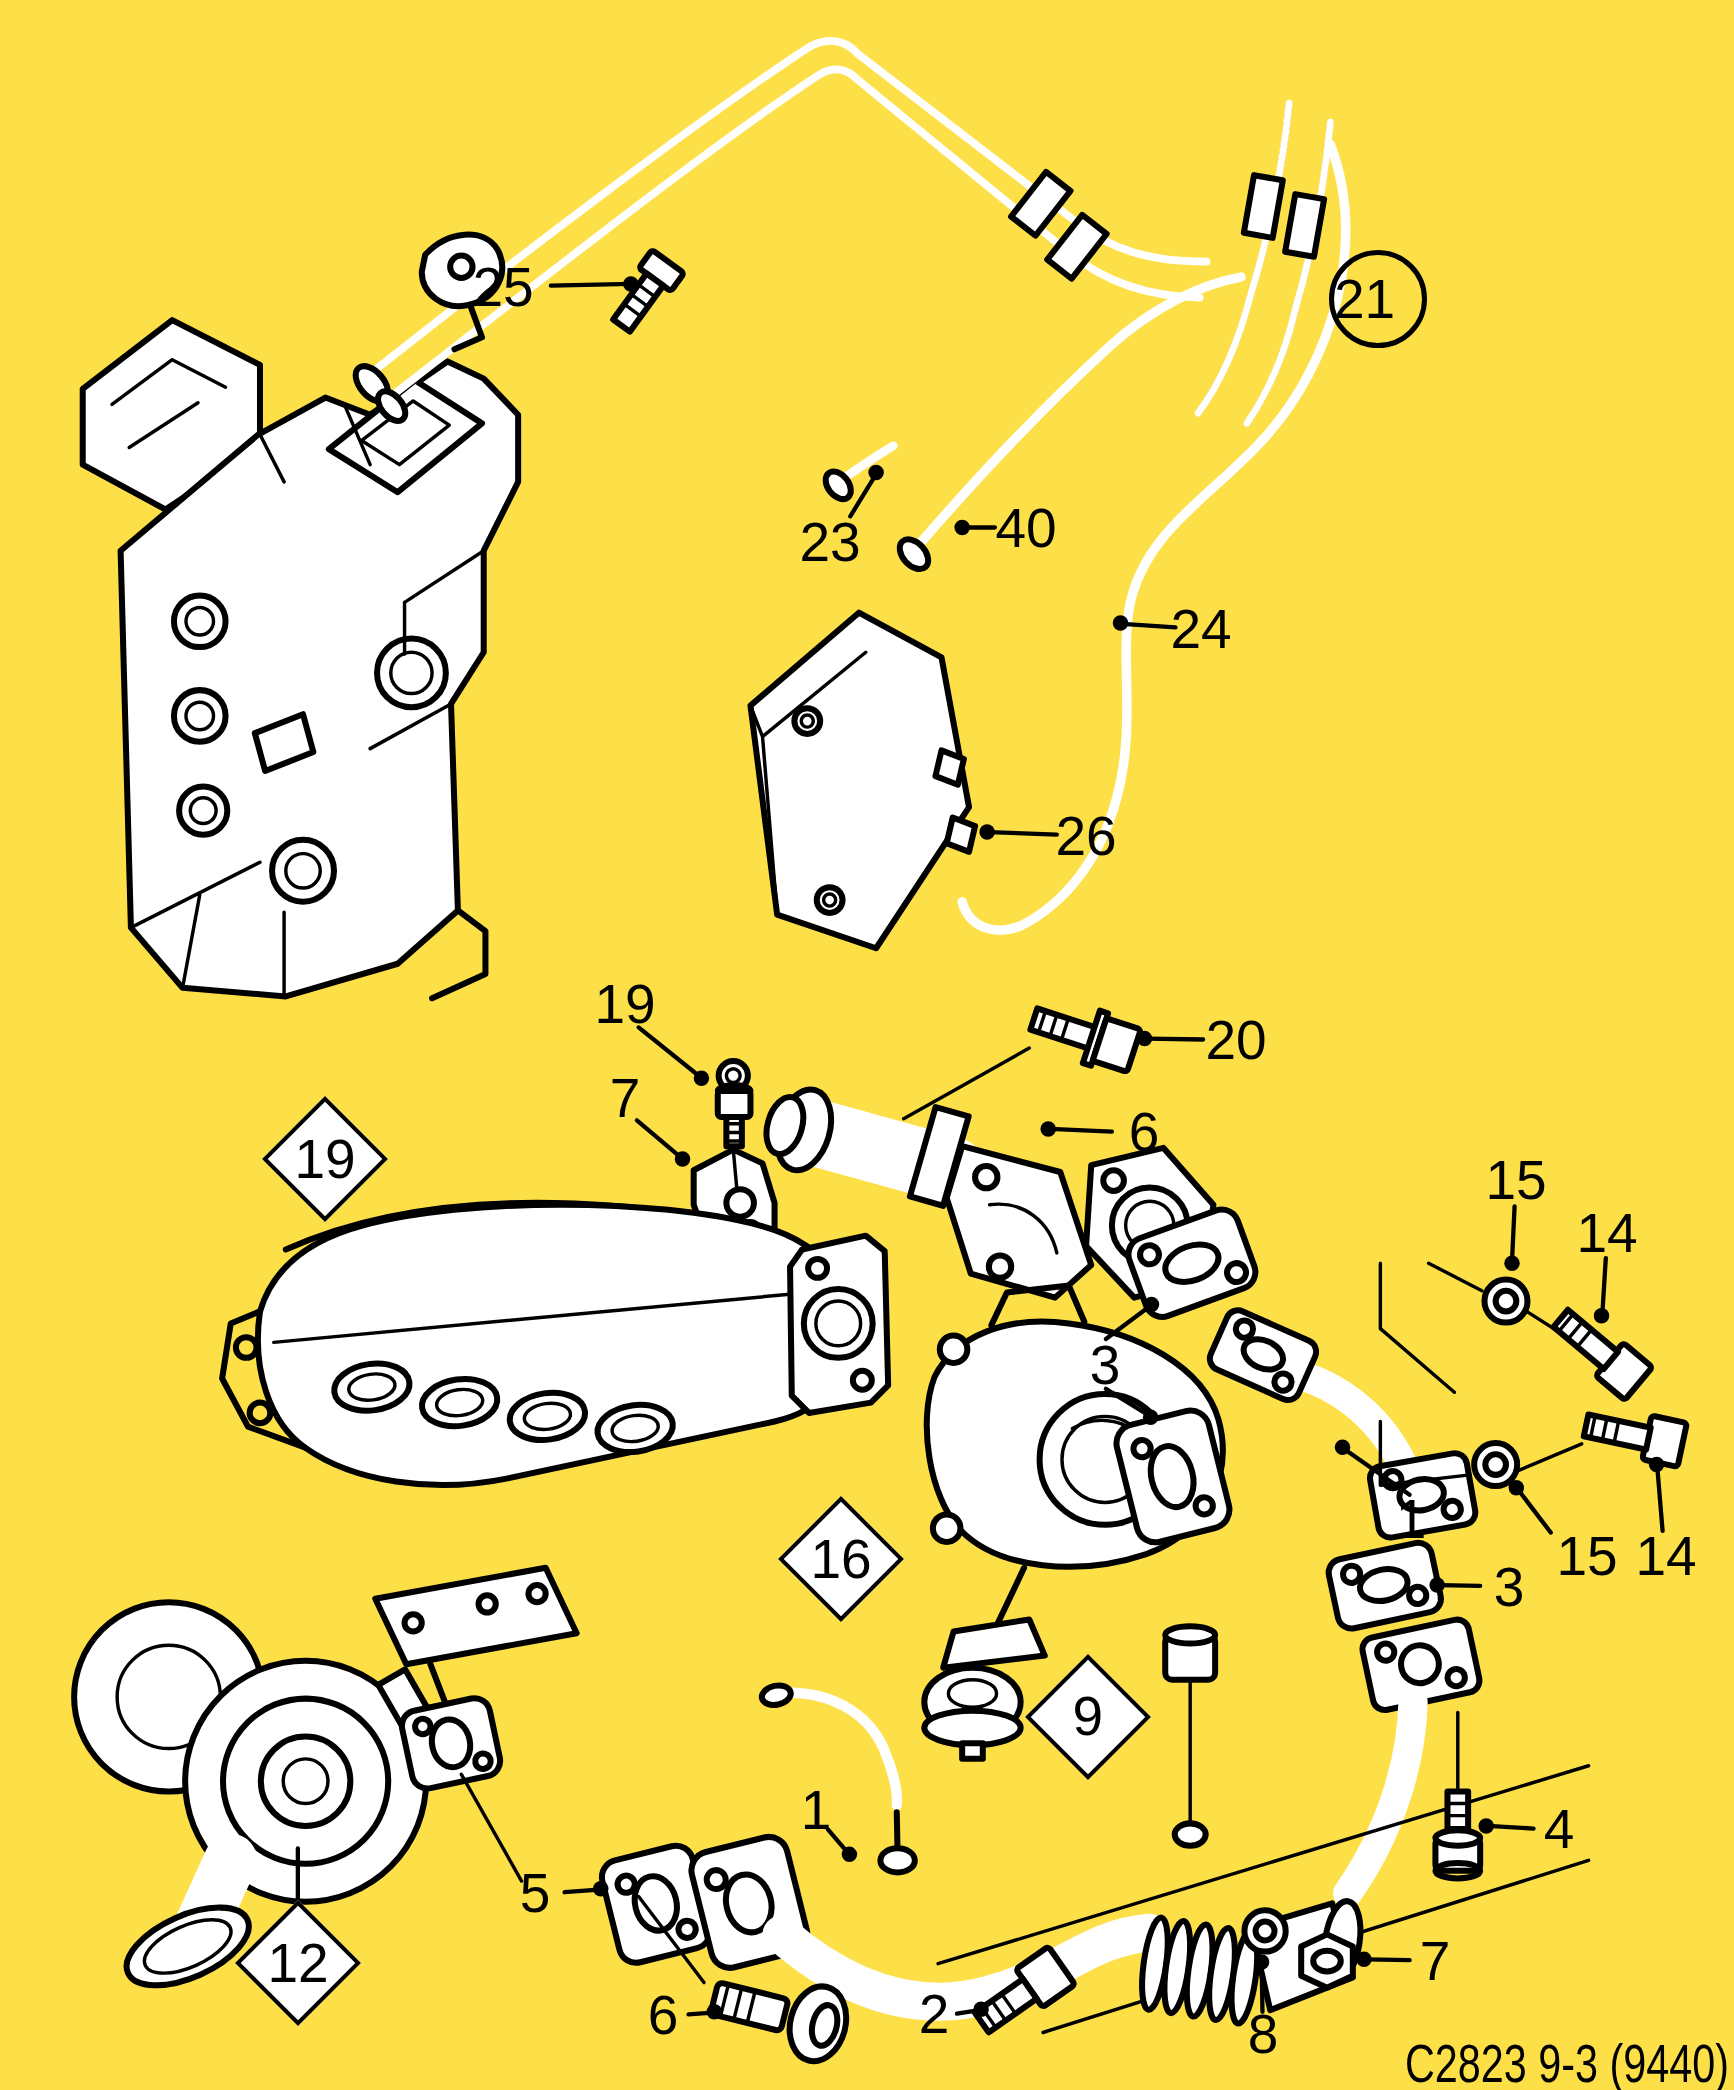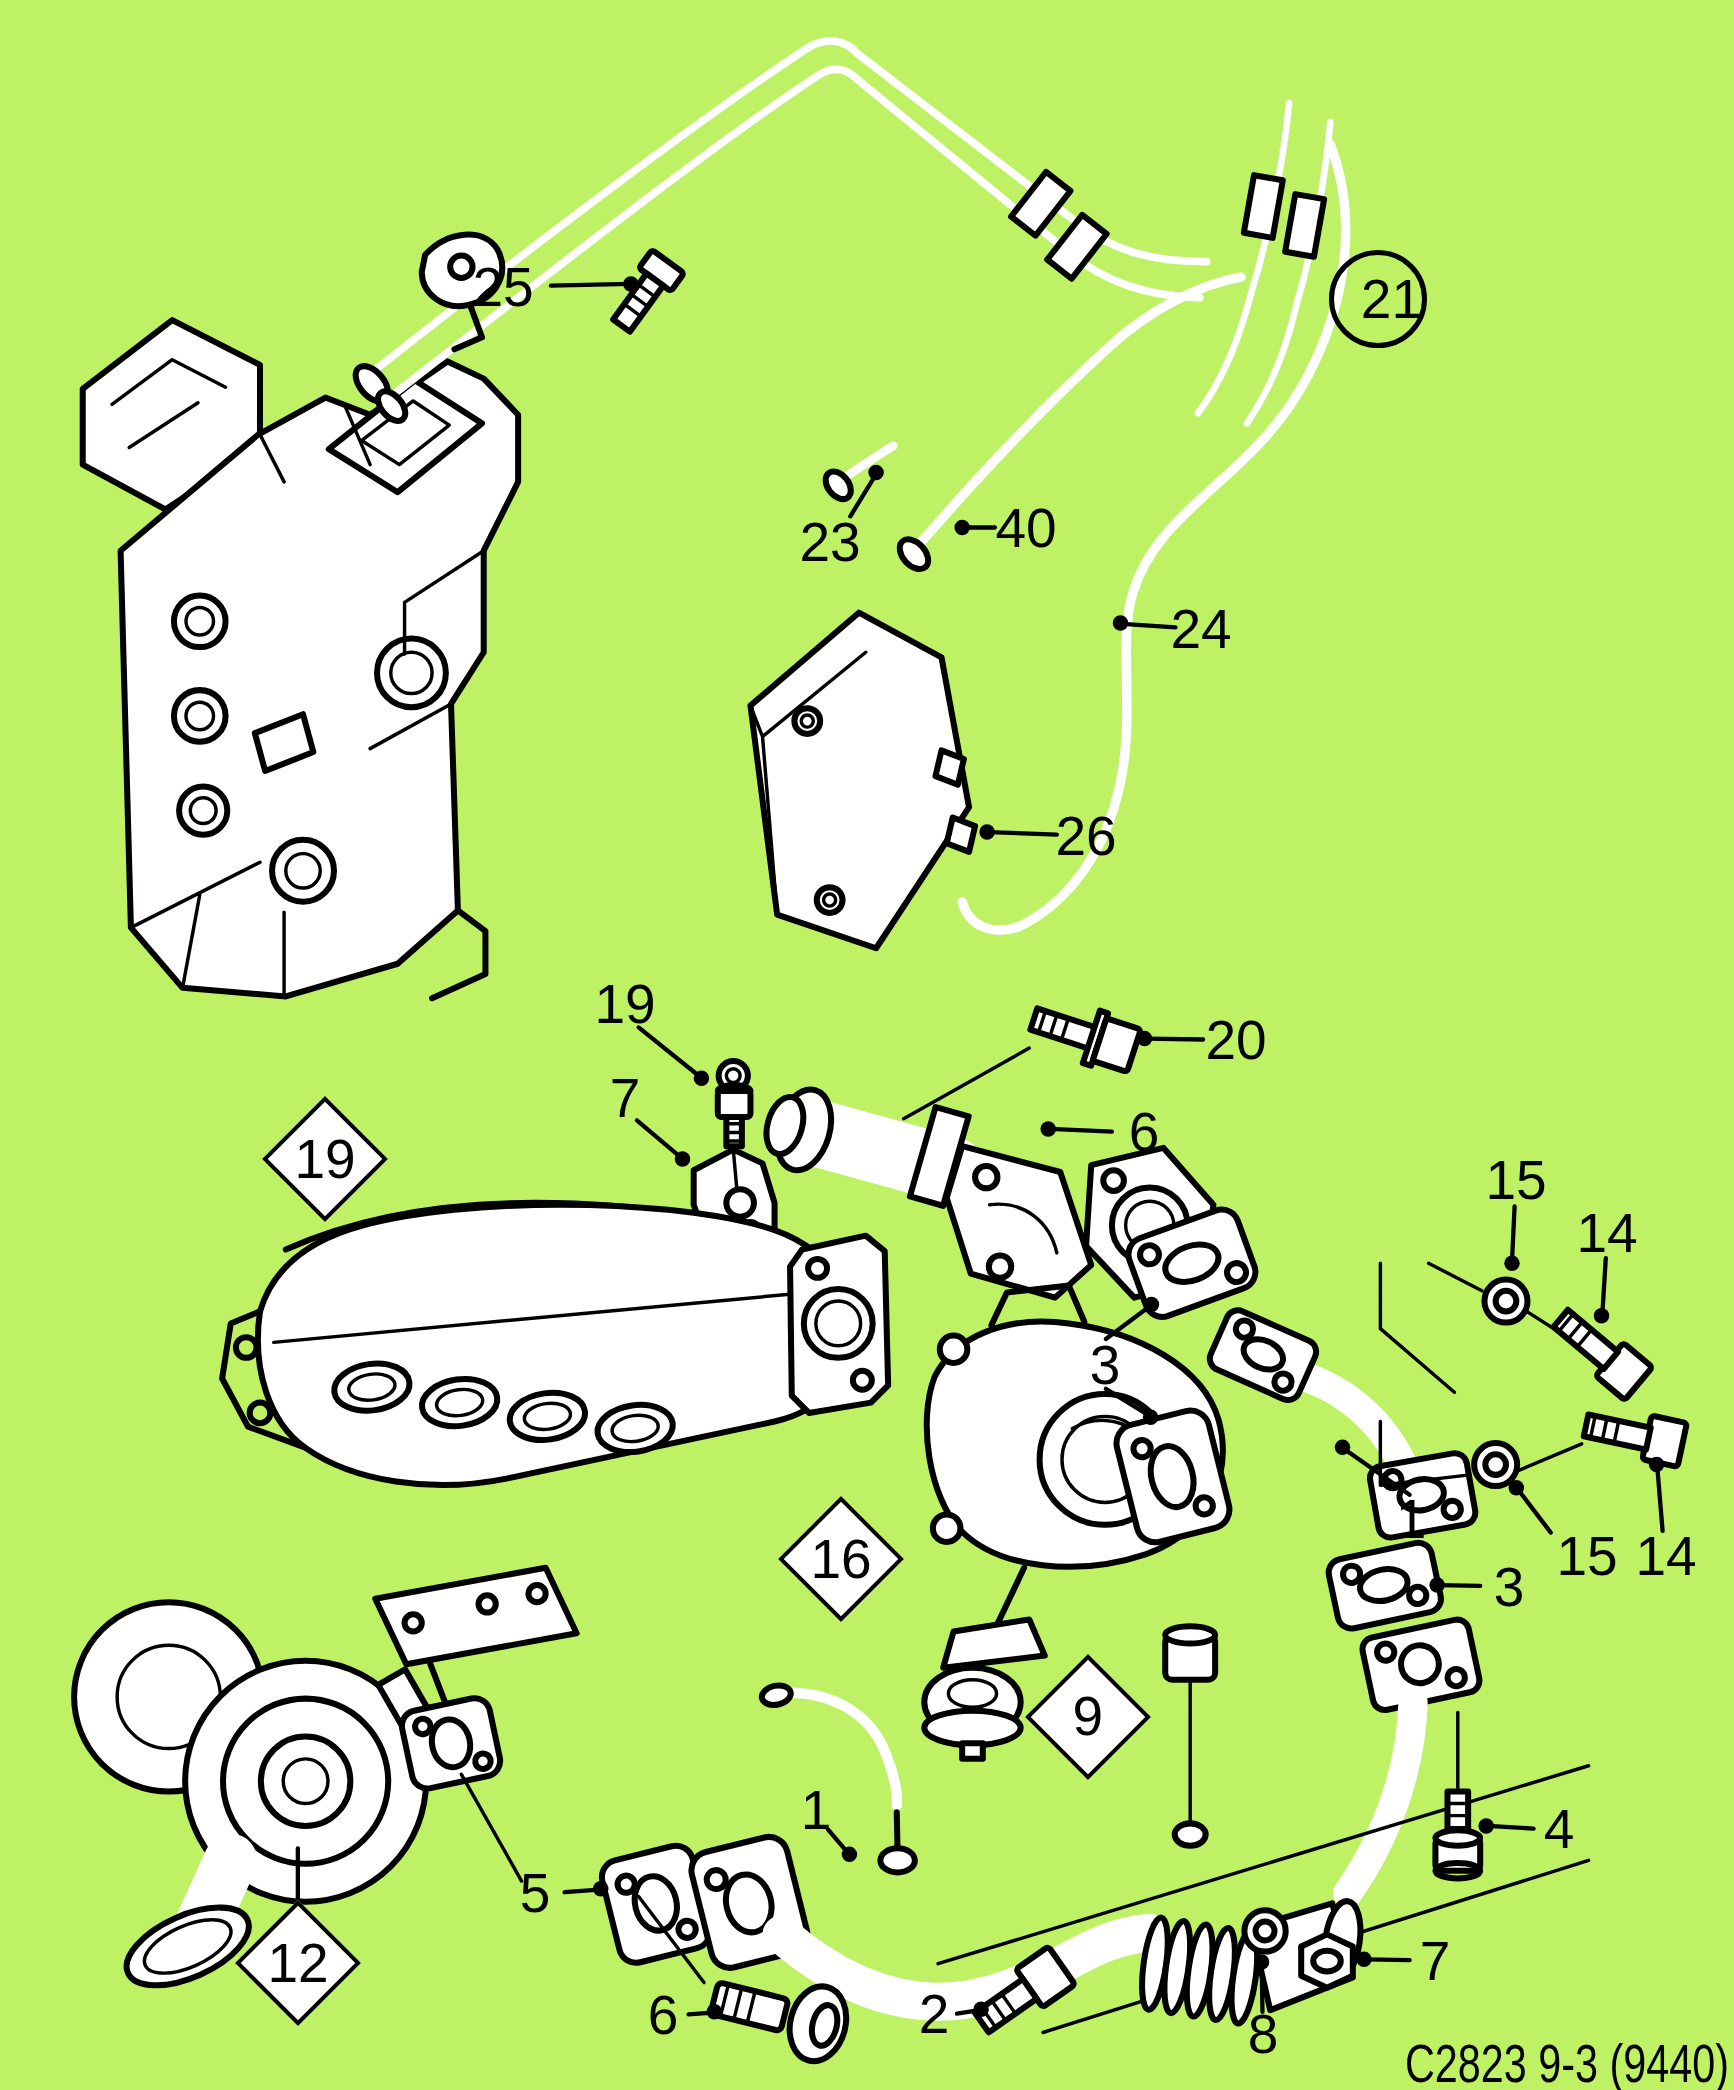--- a/index.html
+++ b/index.html
@@ -1,30 +1,30 @@
 <!DOCTYPE html>
 <html style="font-size:13.8px"><head>
 <meta charset="utf-8">
 <style>
   html,body{margin:0;padding:0;background:#fff}
-  .stage{position:relative;width:1735px;height:2091px;background:#bef264;overflow:hidden;
+  .stage{position:relative;width:1735px;height:2091px;background:#fde047;overflow:hidden;
          font-family:"Liberation Sans",sans-serif;color:#000}
   svg.art{position:absolute;left:0;top:0;width:1735px;height:2091px}
   
   .o{stroke:#000;stroke-width:7;fill:none;stroke-linejoin:round;stroke-linecap:round}
   .w{fill:#fff}
   .b{fill:#000;stroke:none}
   .thin{stroke:#000;stroke-width:4;fill:none;stroke-linejoin:round;stroke-linecap:round}
   .lead{stroke:#000;stroke-width:5;fill:none;stroke-linecap:round}
   .wi{stroke:#fff;fill:none;stroke-linecap:round;stroke-linejoin:round}
   
   .callout{position:absolute;transform:translate(-50%,-50%);font-size:55px;line-height:1;
            white-space:nowrap;color:#000}
   .callout.circle{width:88px;height:88px;border:5.2px solid #000;border-radius:50%;
-           display:flex;align-items:center;justify-content:flex-end}
+           display:flex;align-items:center;justify-content:flex-start}
   .callout.diamond{width:81px;height:81px;border:4.3px solid #000;
            transform:translate(-50%,-50%) rotate(45deg);
            display:flex;align-items:center;justify-content:center;background:#fff}
   .callout.diamond span{transform:rotate(-45deg)}
   .footer{position:absolute;left:1282px;top:2037px;width:447px;text-align:right;
           font-size:53px;line-height:1;transform:scaleX(.78);transform-origin:100% 50%}
 </style>
 </head>
 <body>
 

